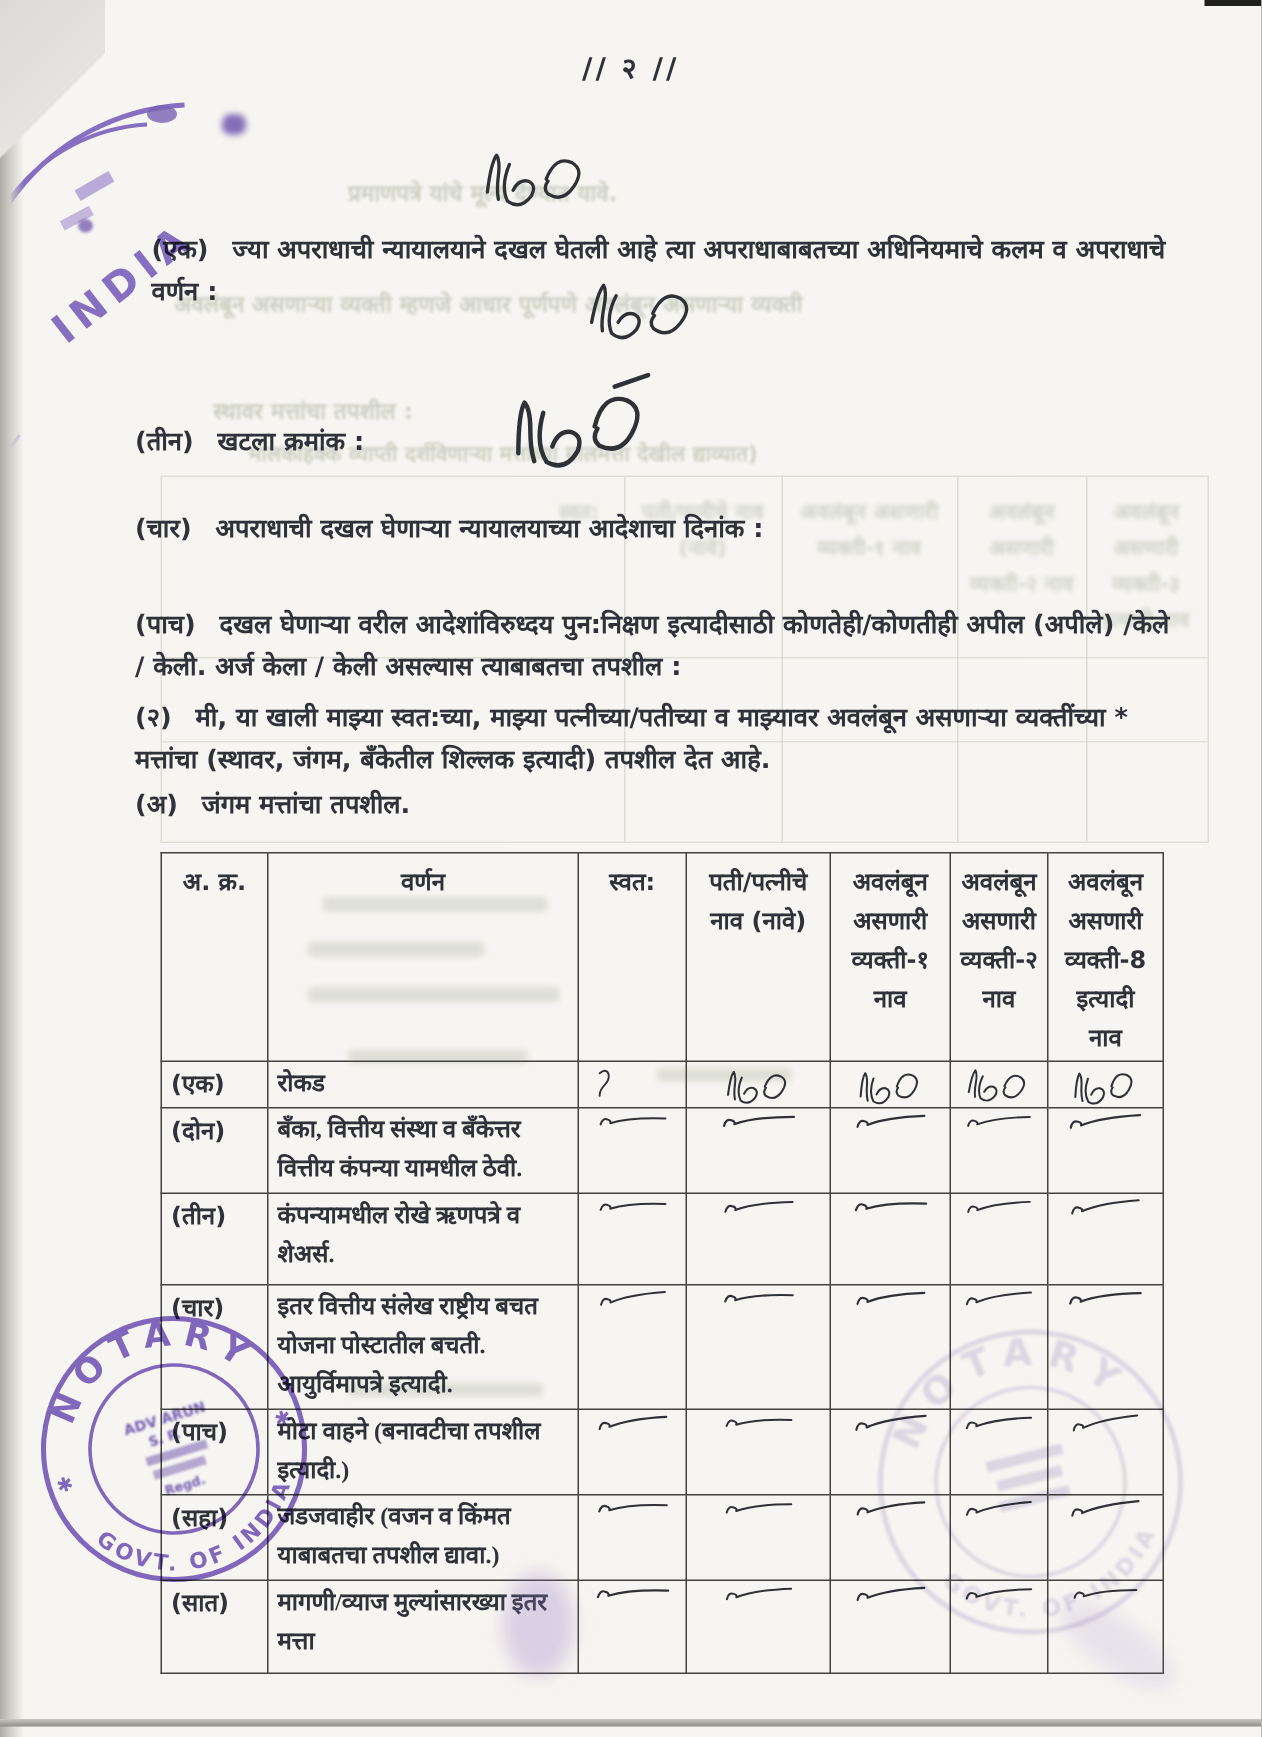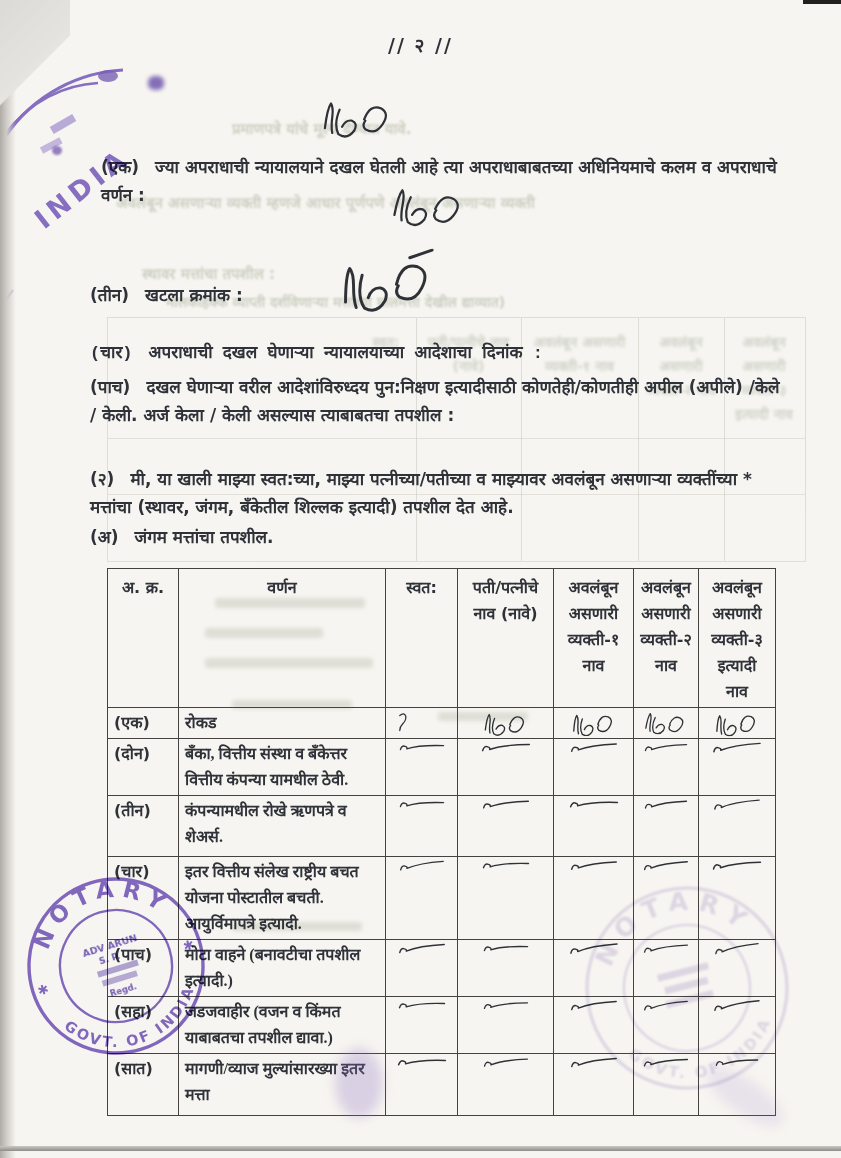--- a/index.html
+++ b/index.html
@@ -95,25 +95,25 @@
 
   <div class="sec" style="top:154px;margin-left:11px;">
     <span class="lbl">(एक)</span><span>ज्या अपराधाची न्यायालयाने दखल घेतली आहे त्या अपराधाबाबतच्या अधिनियमाचे कलम व अपराधाचे वर्णन :</span>
   </div>
 
 
   <div class="sec" style="top:282px;">
     <span class="lbl">(तीन)</span><span>खटला क्रमांक :</span>
   </div>
 
-  <div class="sec" style="top:340px;font-family:Liberation Mono, monospace;">
+  <div class="sec" style="top:340px;">
     <span class="lbl">(चार)</span><span>अपराधाची दखल घेणाऱ्या न्यायालयाच्या आदेशाचा दिनांक :</span>
   </div>
 
-  <div class="sec" style="top:374px;">
+  <div class="sec" style="top:404px;">
     <span class="lbl">(पाच)</span><span>दखल घेणाऱ्या वरील आदेशांविरुध्दय पुन:निक्षण इत्यादीसाठी कोणतेही/कोणतीही अपील (अपीले) /केले / केली. अर्ज केला / केली असल्यास त्याबाबतचा तपशील :</span>
   </div>
 
   <div class="sec" style="top:466px;">
     <span class="lbl">(२)</span><span>मी, या खाली माझ्या स्वत:च्या, माझ्या पत्नीच्या/पतीच्या व माझ्यावर अवलंबून असणाऱ्या व्यक्तींच्या * मत्तांचा (स्थावर, जंगम, बँकेतील शिल्लक इत्यादी) तपशील देत आहे.</span>
   </div>
 
   <div class="sec" style="top:524px;">
     <span class="lbl">(अ)</span><span>जंगम मत्तांचा तपशील.</span>
   </div>
@@ -160,21 +160,21 @@
         <col style="width:77px">
     </colgroup>
     <tbody>
         <tr style="height:110px">
       <th>अ. क्र.</th>
       <th>वर्णन</th>
       <th>स्वत:</th>
       <th>पती/पत्नीचे नाव (नावे)</th>
       <th>अवलंबून असणारी व्यक्ती-१ नाव</th>
       <th>अवलंबून असणारी व्यक्ती-२ नाव</th>
-      <th>अवलंबून असणारी व्यक्ती-३ इत्यादी नाव</th>
+      <th>अवलंबून असणारी व्यक्ती-8 इत्यादी नाव</th>
     </tr>
     <tr style="height:25px">
       <td class="no">(एक)</td>
       <td class="desc">रोकड</td>
       <td class="val">
             <svg class="cellhw" style="margin-left:4px" width="15" height="23">
               <use href="#hw-mark" width="15" height="23"></use>
             </svg>
             <span class="sr">?</span>
           </td>

